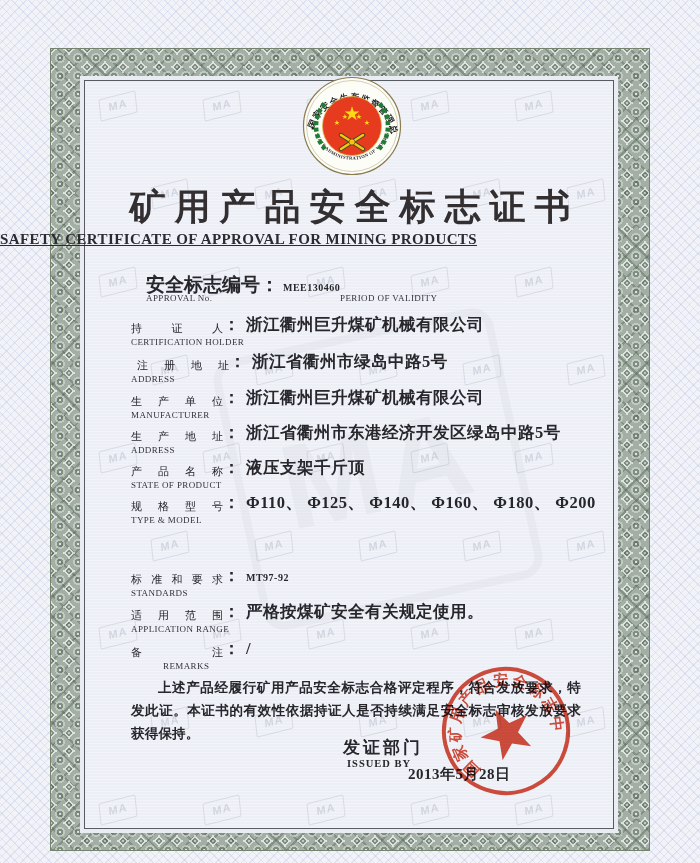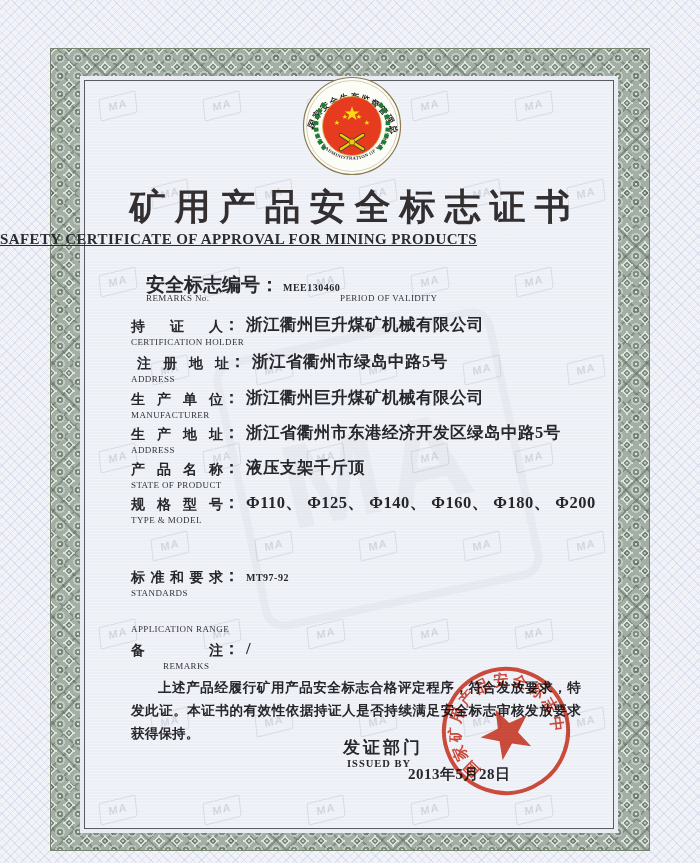--- a/index.html
+++ b/index.html
@@ -40,21 +40,21 @@
   
   .abs{position:absolute;z-index:3;}
   .title-zh{left:0;right:0;top:183px;text-align:center;font-size:36px;font-weight:bold;
       letter-spacing:9px;text-indent:9px;color:#332e30;}
   .title-en{left:0;right:0;top:231px;text-align:left;font-size:15px;font-weight:bold;
       letter-spacing:.4px;color:#2b2b30;text-decoration:underline;}
 
   .cn-s{font-size:19px;font-weight:bold;}
   .cap{font-size:9px;letter-spacing:.4px;color:#33333a;}
   .lbl{display:inline-block;width:92px;text-align:justify;text-align-last:justify;
-      font-size:14px;font-weight:bold;vertical-align:bottom;}
+      font-size:11px;font-weight:normal;vertical-align:bottom;}
   .lbl2{display:inline-block;width:64px;text-align:justify;text-align-last:justify;
       font-size:14px;font-weight:bold;vertical-align:bottom;}
   .colon{font-size:17px;font-weight:bold;}
   .val{font-size:16.5px;font-weight:600;letter-spacing:.5px;margin-left:6px;}
   .val-roman{font-size:10px;font-weight:700;letter-spacing:.5px;}
 
   .statement{left:131px;top:676px;width:450px;font-size:13.5px;font-weight:600;
       line-height:23px;text-align:justify;text-indent:2em;letter-spacing:.2px;}
 
   .issuer{left:343px;top:736px;font-size:17px;font-weight:bold;letter-spacing:3px;}
@@ -155,21 +155,21 @@
     </g>
   </svg>
 
   <div class="abs title-zh">矿用产品安全标志证书</div>
   <div class="abs title-en">SAFETY CERTIFICATE OF APPROVAL FOR MINING PRODUCTS</div>
 
   <div class="abs" style="left:146px;top:272px;">
     <span class="cn-s">安全标志编号</span><span class="cn-s">：</span>
     <span class="val-roman">MEE130460</span>
   </div>
-  <div class="abs cap" style="left:146px;top:293px;">REMARKS No.</div>
+  <div class="abs cap" style="left:146px;top:293px;">APPROVAL No.</div>
 
   <div class="abs cap" style="left:340px;top:293px;">PERIOD OF VALIDITY</div>
 
   <div class="abs" style="left:131px;top:313px;">
     <span class="lbl">持证人</span><span class="colon">：</span><span class="val">浙江衢州巨升煤矿机械有限公司</span>
   </div>
   <div class="abs cap" style="left:131px;top:337px;">CERTIFICATION HOLDER</div>
 
   <div class="abs" style="left:131px;top:350px;margin-left:6px;">
     <span class="lbl">注册地址</span><span class="colon">：</span><span class="val">浙江省衢州市绿岛中路5号</span>
@@ -194,20 +194,23 @@
   <div class="abs" style="left:131px;top:491px;">
     <span class="lbl">规格型号</span><span class="colon">：</span><span class="val">Φ110、 Φ125、 Φ140、 Φ160、 Φ180、 Φ200</span>
   </div>
   <div class="abs cap" style="left:131px;top:515px;">TYPE &amp; MODEL</div>
 
   <div class="abs" style="left:131px;top:564px;">
     <span class="lbl">标准和要求</span><span class="colon">：</span><span class="val val-roman">MT97-92</span>
   </div>
   <div class="abs cap" style="left:131px;top:588px;">STANDARDS</div>
 
+  <div class="abs" style="left:131px;top:600px;">
+    <span class="lbl">适用范围</span><span class="colon">：</span><span class="val">严格按煤矿安全有关规定使用。</span>
+  </div>
   <div class="abs cap" style="left:131px;top:624px;">APPLICATION RANGE</div>
 
   <div class="abs" style="left:131px;top:637px;">
     <span class="lbl">备注</span><span class="colon">：</span><span class="val">/</span>
   </div>
   <div class="abs cap" style="left:131px;top:661px;margin-left:32px;">REMARKS</div>
 
   <div class="abs statement">上述产品经履行矿用产品安全标志合格评定程序，符合发放要求，特发此证。本证书的有效性依据持证人是否持续满足安全标志审核发放要求获得保持。</div>
 
   <div class="abs issuer">发证部门</div>

